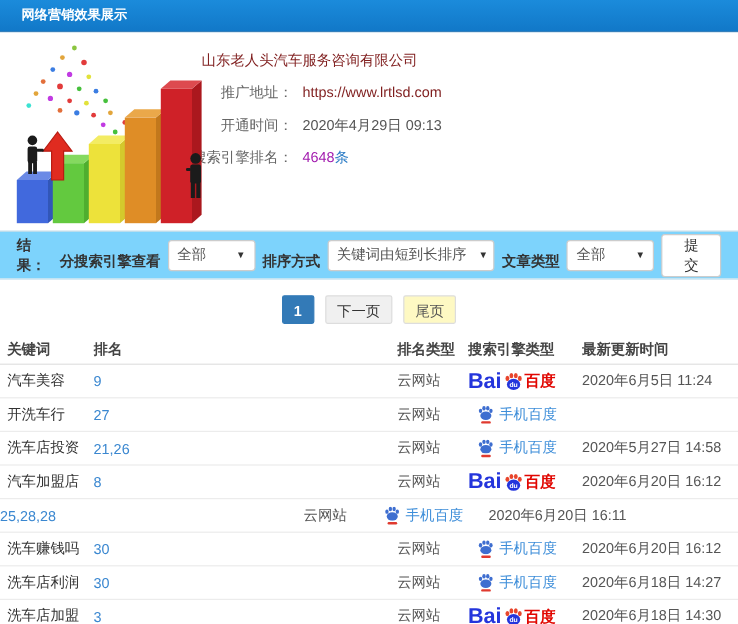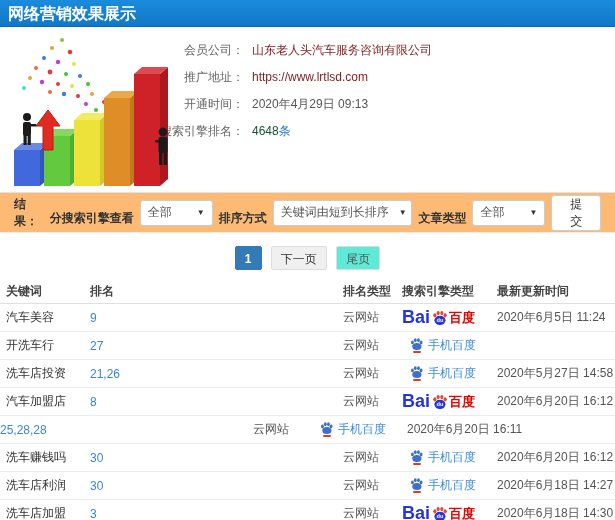--- a/index.html
+++ b/index.html
@@ -6,36 +6,36 @@
   body{
     width:615px;height:520px;overflow:hidden;position:relative;
     font-family:"Liberation Sans","DejaVu Sans",sans-serif;
     font-size:12px;color:#555;
   }
   
   .topbar{
     height:27px;line-height:27px;
     background:linear-gradient(#1b8bdb,#1178c8);
     border-bottom:1px solid #0e66ad;
-    color:#fff;font-size:16px;font-weight:600;
-    padding-left:8px;box-sizing:border-box;
+    color:#fff;font-size:11px;font-weight:600;
+    padding-left:18px;box-sizing:border-box;
   }
   
   .info-section{position:relative;height:165px;background:#fff;}
   .illustration{position:absolute;left:0;top:5px;}
   .info-rows{padding-top:10px;margin-left:160px;}
   .info-row{height:27px;line-height:27px;display:flex;}
   .info-label{width:84px;text-align:right;color:#666;flex:0 0 84px;}
   .info-value{margin-left:8px;color:#555;}
   .info-link{color:#7f1d1d;text-decoration:none;cursor:pointer;}
-  .count{color:#14532d;}
+  .count{color:#a21caf;}
   .count-unit{color:#2d7dc6;}
   
   .filter-bar{
-    height:41px;background:#fdba74;
+    height:41px;background:#7dd3fc;
     border-top:1px solid #e3e3e3;border-bottom:1px solid #eee;
     display:flex;align-items:center;box-sizing:border-box;
     padding:0 14px;
   }
   .result-label{font-weight:bold;color:#333;}
   .filter-controls{margin-left:auto;display:flex;align-items:center;gap:6px;}
   .filter-label{font-weight:bold;color:#333;white-space:nowrap;margin-top:12px;}
   .select{
     height:26px;background:#fff;border:1px solid #ccc;border-radius:3px;
     display:inline-flex;align-items:center;padding:0 7px;color:#555;
@@ -47,30 +47,30 @@
   .sel-article{width:74px;justify-content:space-between;}
   .submit-btn{
     height:36px;padding:0 12px;background:#fff;border:1px solid #ccc;
     border-radius:3px;color:#333;font-size:12px;cursor:pointer;
   }
   
   .pagination{text-align:center;margin-top:13px;height:25px;}
   .page-btn{
     display:inline-block;height:24px;line-height:24px;padding:0 9px;
     border:1px solid #ddd;border-radius:2px;margin:0 3px;cursor:pointer;
-    color:#555;background:#5eead4;box-sizing:border-box;
+    color:#555;background:#fef9c3;box-sizing:border-box;
   }
   .page-btn.active{background:#337ab7;border-color:#337ab7;color:#fff;font-weight:bold;}
   .page-btn.next{background:#f0f0f0;color:#333;}
   
   .data-table{margin-top:8px;}
   .trow{display:flex;align-items:center;height:27px;border-bottom:1px solid #ececec;}
   .thead{height:24px;font-weight:bold;color:#444;border-bottom:1px solid #e0e0e0;}
   .c{box-sizing:border-box;overflow:hidden;white-space:nowrap;}
-  .c1{width:90px;padding-left:6px;color:#333;}
+  .c1{width:78px;padding-left:6px;color:#333;}
   .c2{width:253px;color:#3a87d0;}
   .c3{width:59px;}
   .c4{width:95px;display:flex;align-items:center;}
   .c5{flex:1;}
   .thead .c1,.thead .c2{color:#444;}
   
   .baidu-pc{display:inline-flex;align-items:center;font-weight:bold;}
   .baidu-pc .bai{color:#2435dc;font-size:18px;letter-spacing:0;}
   .baidu-pc .bdu{color:#e10601;font-size:13px;margin-left:1px;}
   .baidu-pc svg{margin:0 0 0 1px;}
@@ -159,21 +159,20 @@
       <circle cx="163" cy="100" r="4.4"></circle>
       <rect x="158.5" y="105" width="9" height="16" rx="2"></rect>
       <rect x="159" y="120" width="3.4" height="13"></rect>
       <rect x="163.6" y="120" width="3.4" height="13"></rect>
       <rect x="155" y="108" width="4" height="2.4" rx="1"></rect>
     </g>
   </svg>
 
   <div class="info-rows">
     <div class="info-row">
-      <span class="info-label">会员公司：</span>
       <a class="info-value info-link">山东老人头汽车服务咨询有限公司</a>
     </div>
     <div class="info-row">
       <span class="info-label">推广地址：</span>
       <a class="info-value info-link">https://www.lrtlsd.com</a>
     </div>
     <div class="info-row">
       <span class="info-label">开通时间：</span>
       <span class="info-value">2020年4月29日 09:13</span>
     </div>

